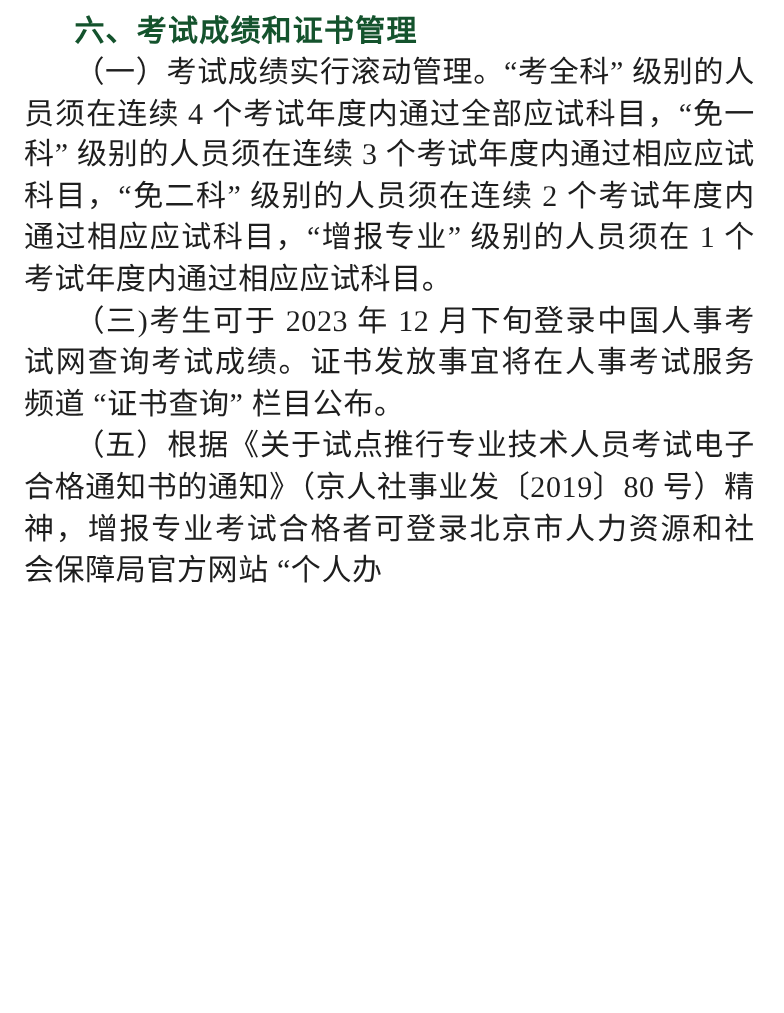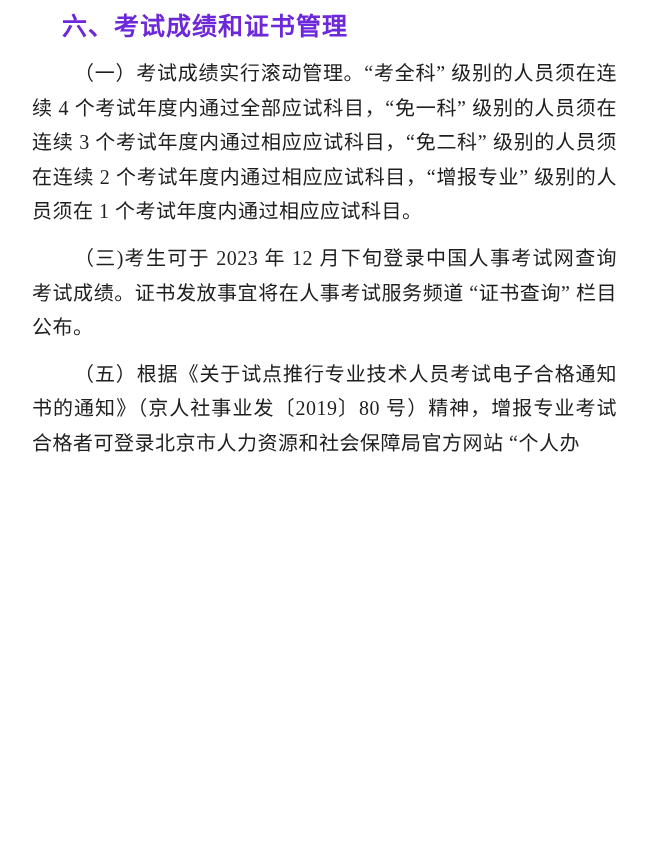--- a/index.html
+++ b/index.html
@@ -14,34 +14,34 @@
     background: #ffffff;
     box-sizing: border-box;
     padding: 8px 24px 0 20px;
     overflow: hidden;
     font-family: "Liberation Serif", "DejaVu Serif", serif;
     color: #1e1e1e;
   }
   .heading {
     font-family: "Liberation Sans", "DejaVu Sans", sans-serif;
     font-weight: bold;
-    color: #6d28d9;
+    color: #14532d;
     font-size: 25px;
     line-height: 36px;
     margin: 0;
     padding-left: 42px; 
     letter-spacing: 1px;
     white-space: nowrap;
   }
   .body-text {
     margin: 0;
   }
   .body-text p {
-    margin: 12px;
-    font-size: 20px;
+    margin: 0;
+    font-size: 25px;
     line-height: 34.6px;
     text-align: justify;
     text-justify: inter-character;
     text-indent: 42px; 
     letter-spacing: 0.5px;
     word-break: break-all;
   }
 </style>
 </head>
 <body>

